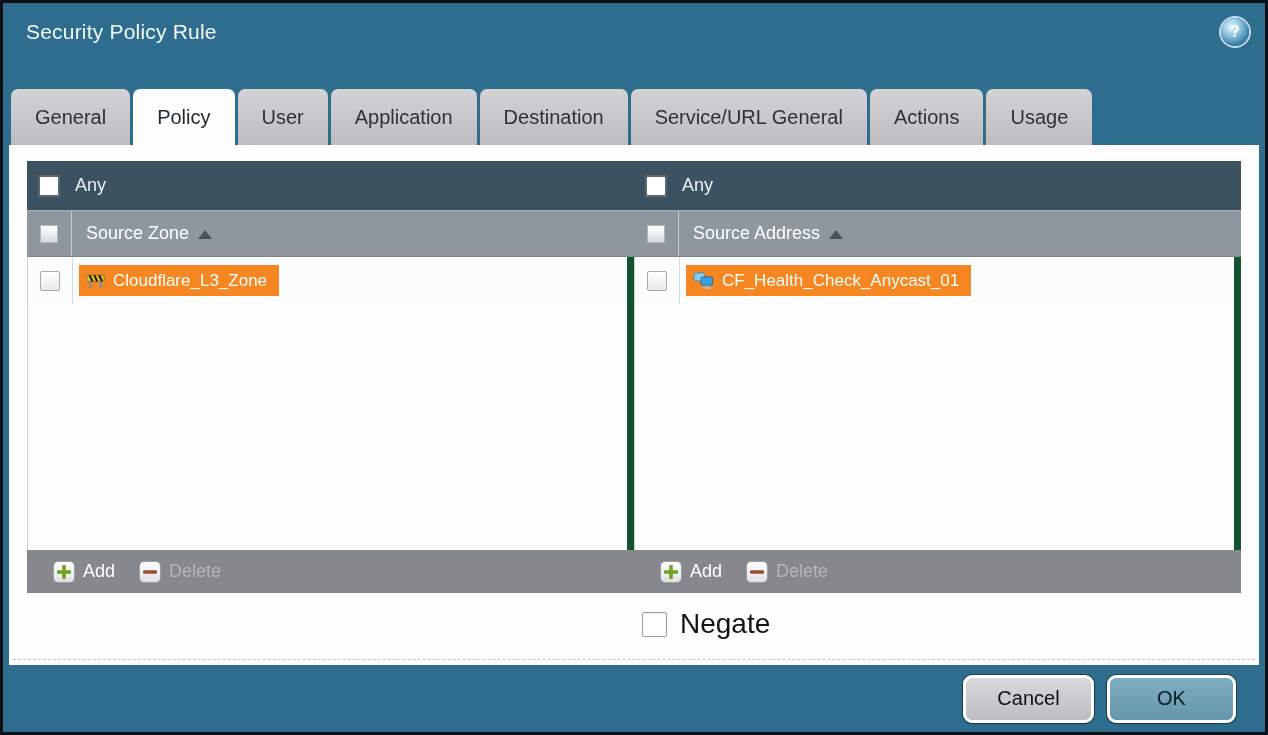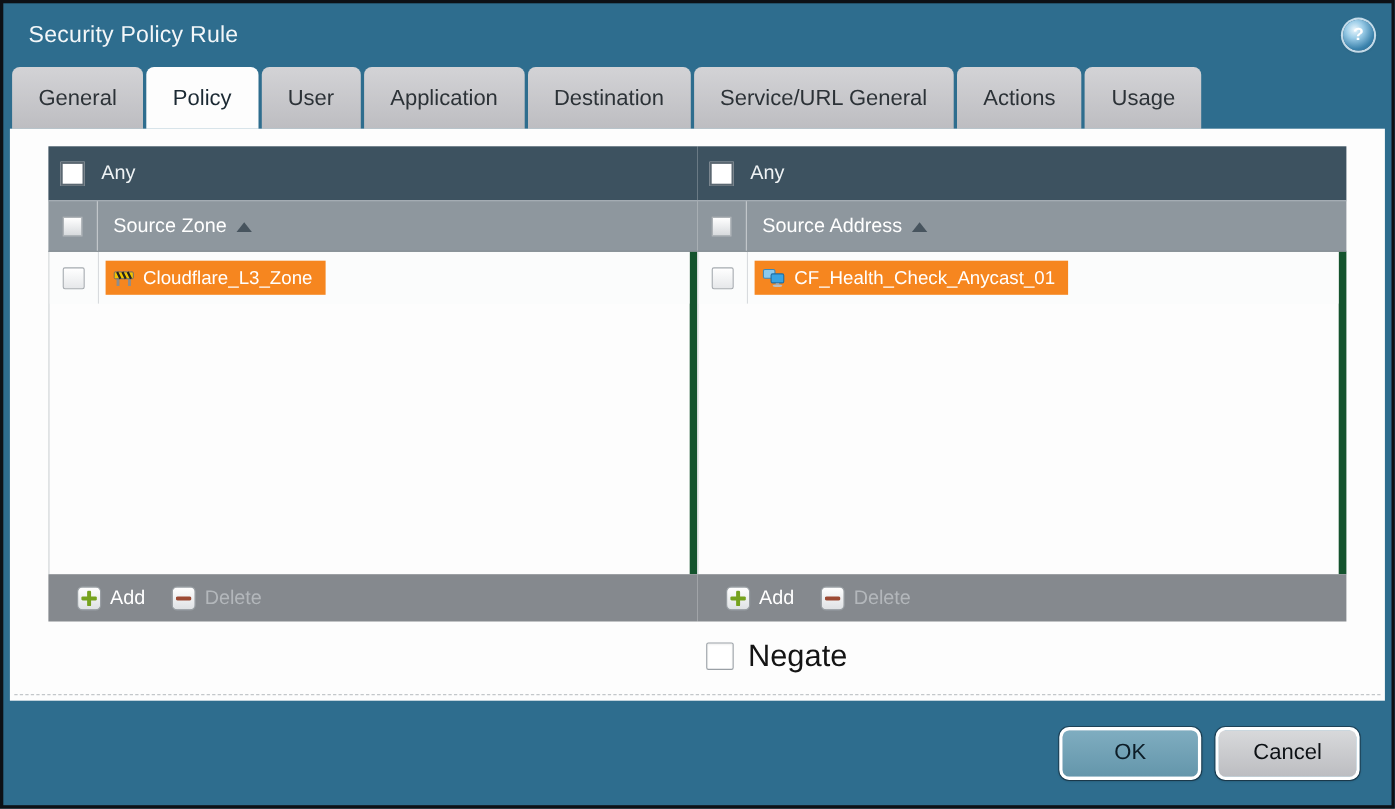--- a/index.html
+++ b/index.html
@@ -14,32 +14,32 @@
   .titlebar { height:58px; flex:0 0 auto; display:flex; align-items:center; padding:0 16px 0 23px; }
   .title { font-size:21px; color:#f3f7f9; letter-spacing:.2px; }
   .help-btn {
     margin-left:auto; width:28px; height:28px; border-radius:50%;
     background:radial-gradient(circle at 38% 32%, #eaf6fc 0%, #9ccde8 30%, #3c83ad 68%, #1f6087 100%);
     box-shadow:0 0 0 2px rgba(225,240,250,.85), 0 1px 3px rgba(0,0,0,.35);
     display:flex; align-items:center; justify-content:center;
     color:#fff; font-size:16px; font-weight:bold; cursor:pointer;
   }
   
-  .tabs { height:56px; flex:0 0 auto; display:flex; gap:3px; padding-left:8px; }
+  .tabs { height:56px; flex:0 0 auto; display:flex; gap:3px; padding-left:8px;margin-top:28px; }
   .tab {
     display:flex; align-items:center; justify-content:center;
     padding:0 24px; font-size:20px; color:#2c3237;
     background:linear-gradient(#d3d3d6,#bdbdc1);
     border-radius:7px 7px 0 0; cursor:pointer; white-space:nowrap;
   }
   .tab.active { background:#fdfdfd; color:#1b2933; }
   
   .content { background:#fdfdfd; margin:0 6px; height:520px; flex:0 0 auto; padding-top:16px; position:relative; }
   .content::after { content:""; position:absolute; left:4px; right:4px; bottom:5px; border-top:1px dashed #c3c7ca; }
-  .panels { display:flex; gap:0; margin:0 35px; }
+  .panels { display:flex; gap:0; margin:0 18px; }
   .panel { flex:1; display:flex; flex-direction:column; }
   .any-bar { height:49px; background:#3d5260; display:flex; align-items:center; padding-left:11px; }
   .any-cb { width:22px; height:22px; background:#ffffff; border:2px solid #5a6771; cursor:pointer; }
   .any-label { color:#eef2f4; font-size:18px; margin-left:15px; }
   .col-header {
     height:47px; background:#8e979e; display:flex; align-items:center;
     border-top:1px solid #a6aeb5; border-bottom:1px solid #7c858c;
   }
   .cb-col { width:45px; align-self:stretch; display:flex; align-items:center; justify-content:center; }
   .col-header .cb-col { border-right:1px solid rgba(255,255,255,.5); }
@@ -215,17 +215,17 @@
       <div class="below-half">
         <div class="negate-wrap">
           <div class="negate-cb"></div>
           <div class="negate-label">Negate</div>
         </div>
       </div>
     </div>
   </div>
 
   <div class="dialog-footer">
+    <button class="btn btn-cancel">Cancel</button>
     <button class="btn btn-ok">OK</button>
-    <button class="btn btn-cancel">Cancel</button>
   </div>
 
 </div>
 
 </body></html>

